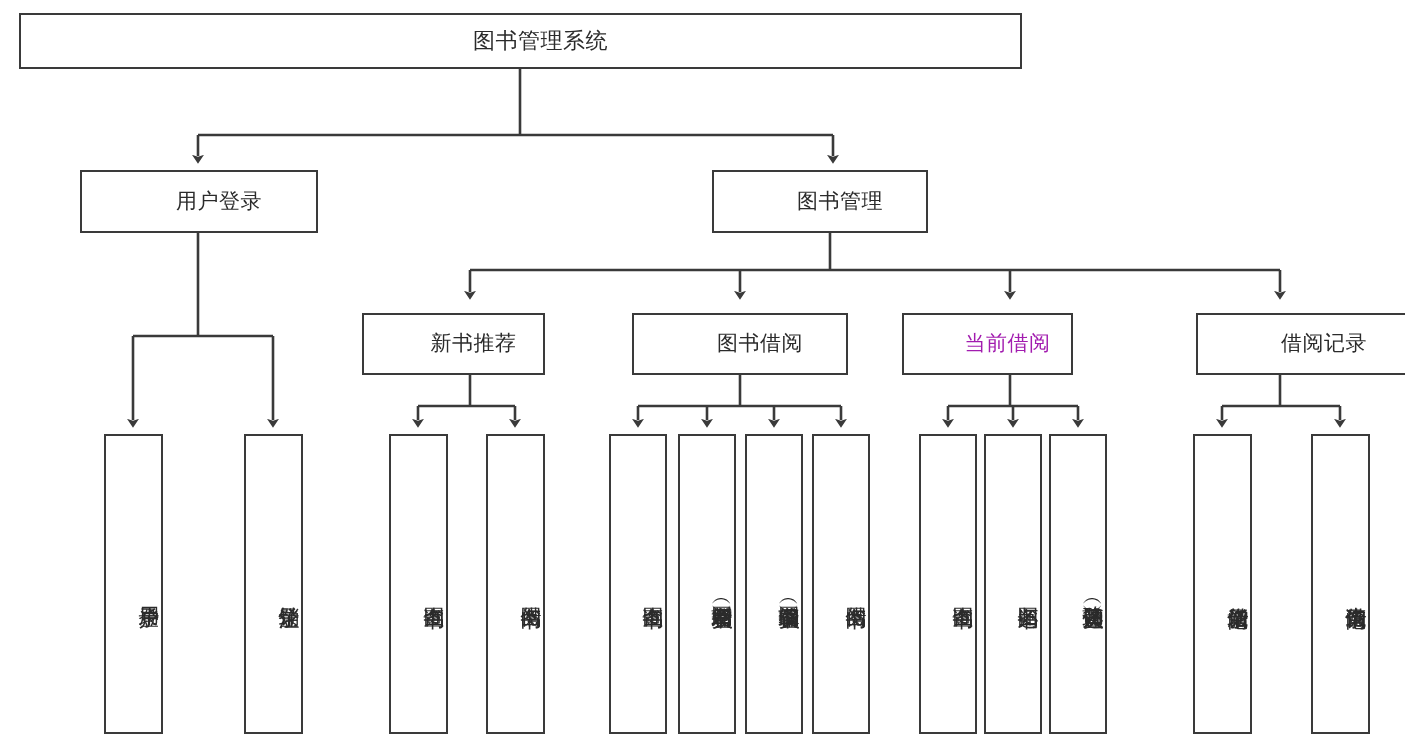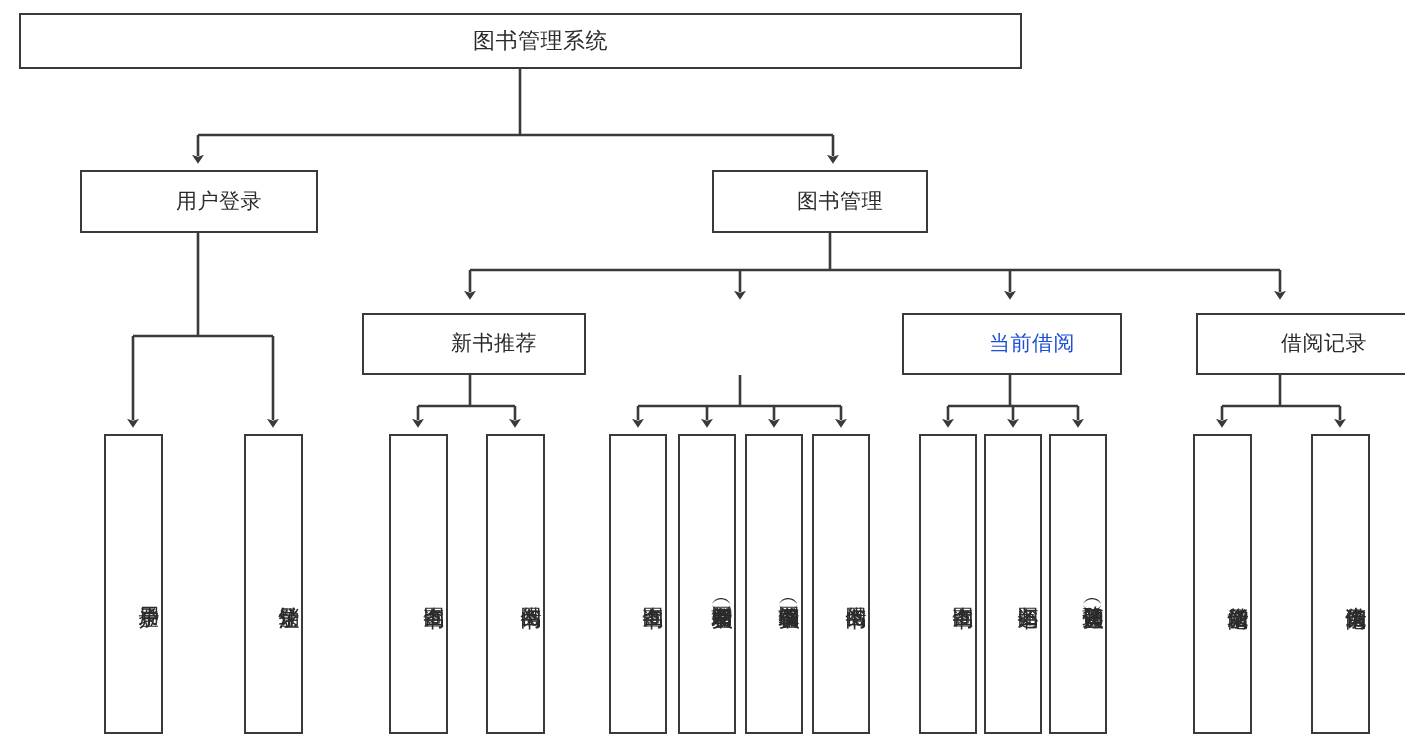--- a/index.html
+++ b/index.html
@@ -127,24 +127,27 @@
     <span>图书管理系统</span>
   </div>
 
   <div class="node horiz" id="node-l1-0" style="left: 80px; top: 170px; width: 238px; height: 63px; border-color: rgb(58, 58, 58); color: rgb(43, 43, 43);">
     <span>用户登录</span>
   </div>
   <div class="node horiz" id="node-l1-1" style="left: 712px; top: 170px; width: 216px; height: 63px; border-color: rgb(58, 58, 58); color: rgb(43, 43, 43);">
     <span>图书管理</span>
   </div>
 
-  <div class="node horiz" id="node-l2-0" style="left: 362px; top: 313px; width: 224px; height: 62px; border-color: rgb(58, 58, 58); color: rgb(43, 43, 43);">
+  <div class="node horiz" id="node-l2-0" style="left: 362px; top: 313px; width: 183px; height: 62px; border-color: rgb(58, 58, 58); color: rgb(43, 43, 43);">
     <span>新书推荐</span>
   </div>
-  <div class="node horiz" id="node-l2-2" style="left: 902px; top: 313px; width: 220px; height: 62px; border-color: rgb(58, 58, 58); color: #1d4ed8;">
+  <div class="node horiz" id="node-l2-1" style="left: 632px; top: 313px; width: 216px; height: 62px; border-color: rgb(58, 58, 58); color: rgb(43, 43, 43);">
+    <span>图书借阅</span>
+  </div>
+  <div class="node horiz" id="node-l2-2" style="left: 902px; top: 313px; width: 171px; height: 62px; border-color: rgb(58, 58, 58); color: #a21caf;">
     <span>当前借阅</span>
   </div>
   <div class="node horiz" id="node-l2-3" style="left: 1196px; top: 313px; width: 216px; height: 62px; border-color: rgb(58, 58, 58); color: rgb(43, 43, 43);">
     <span>借阅记录</span>
   </div>
 
   <div class="node vert" id="node-leaf-0" style="left: 104px; top: 434px; width: 59px; height: 300px; border-color: rgb(58, 58, 58); color: rgb(43, 43, 43);">
     <span class="vlabel">用户登录</span>
   </div>
   <div class="node vert" id="node-leaf-1" style="left: 244px; top: 434px; width: 59px; height: 300px; border-color: rgb(58, 58, 58); color: rgb(43, 43, 43);">

